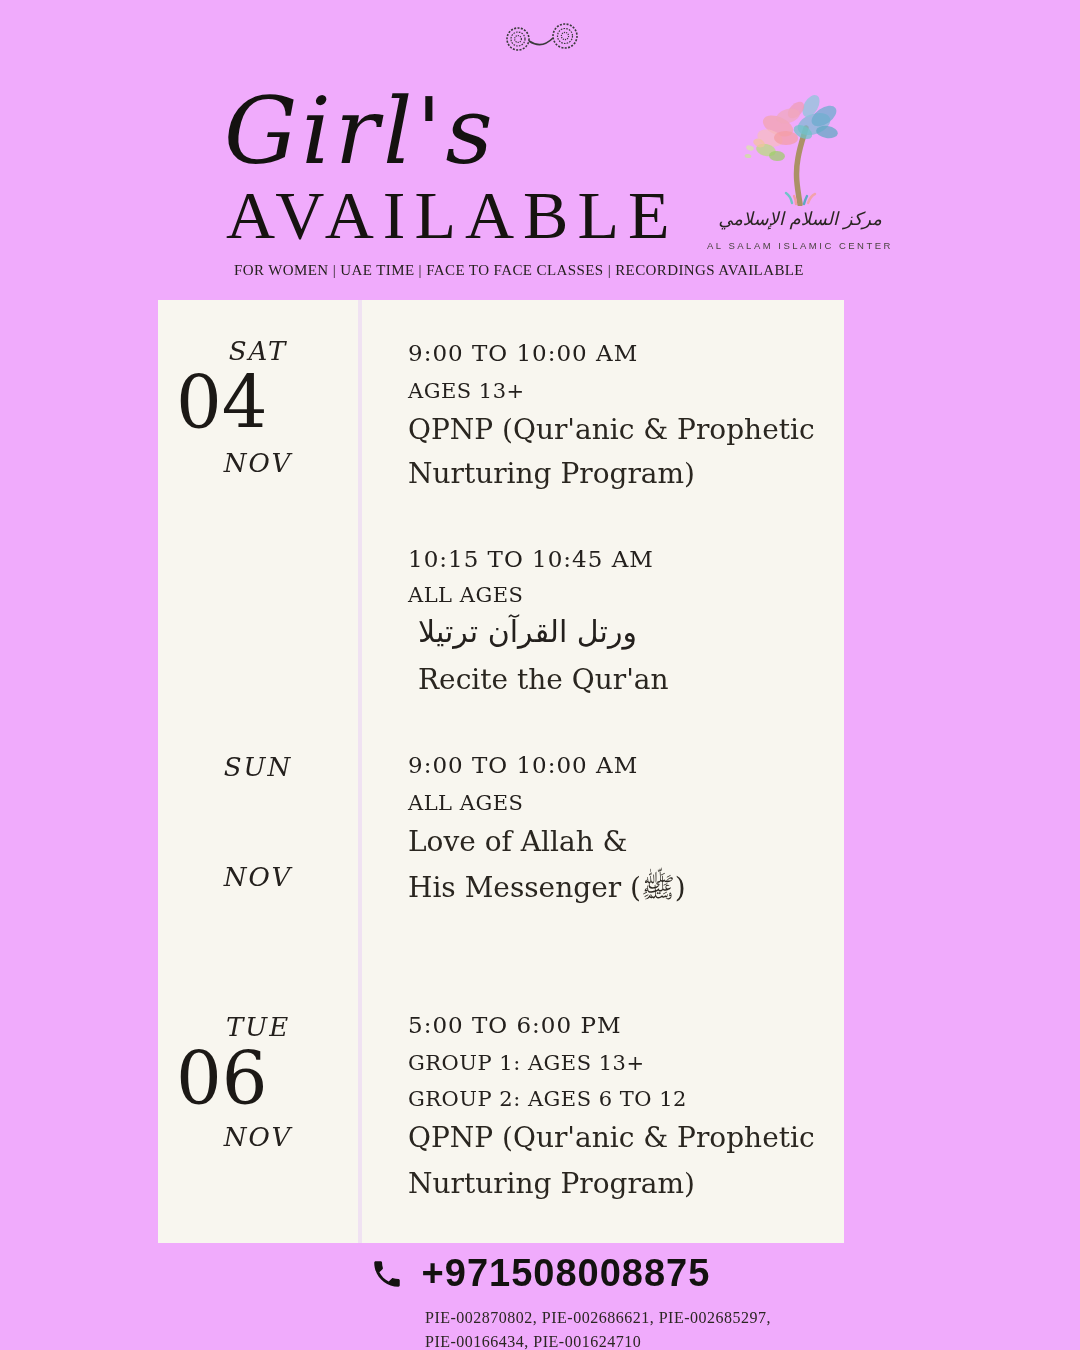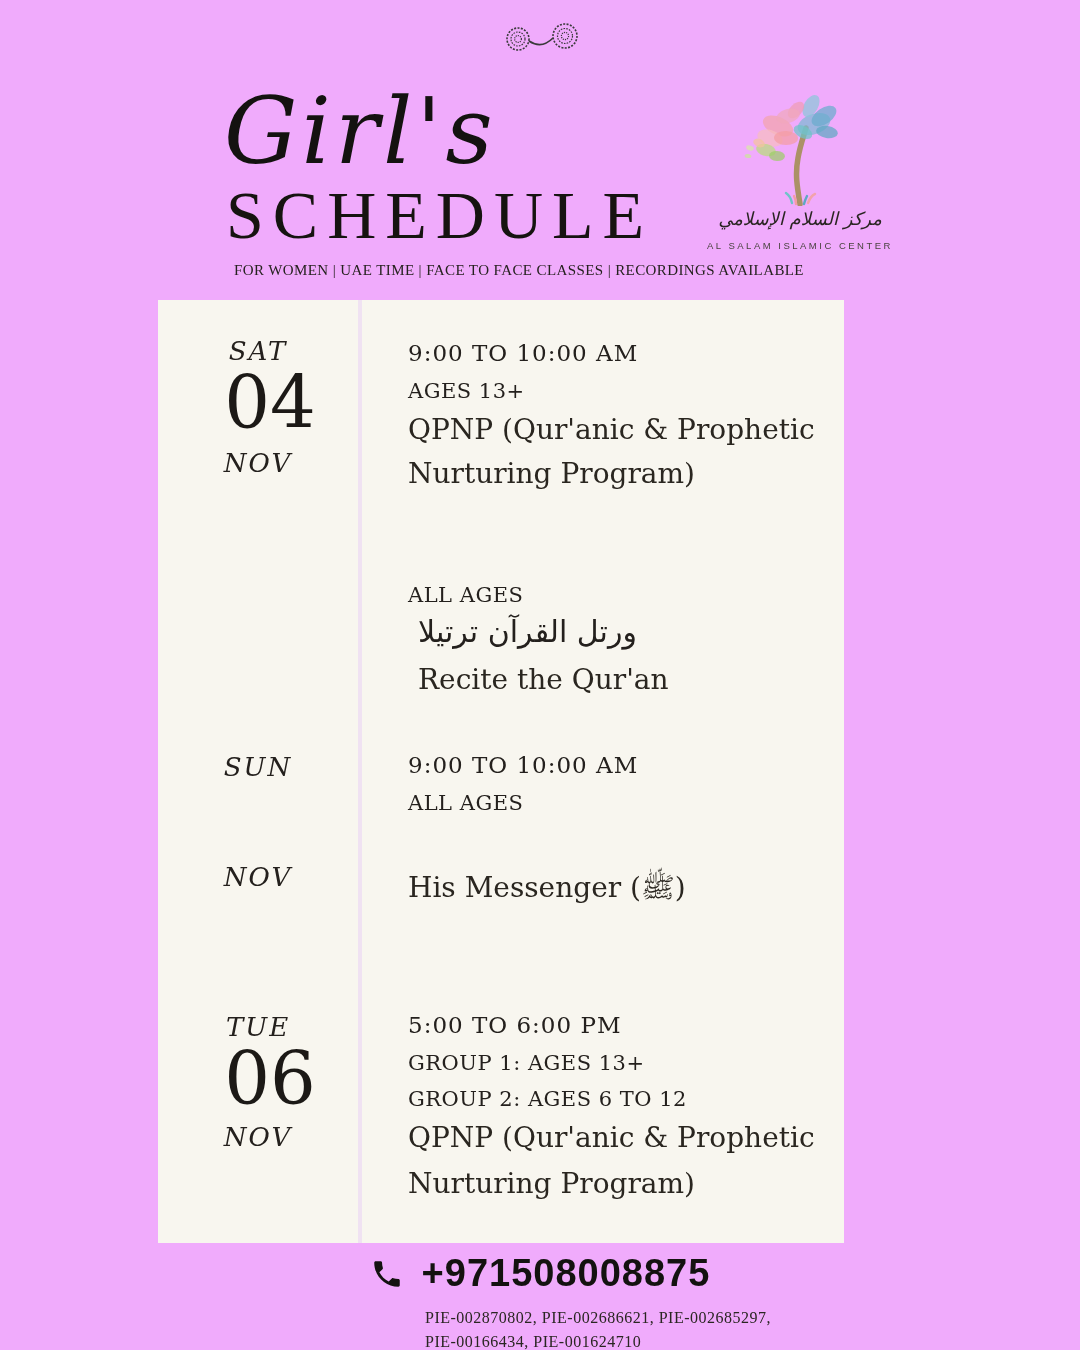--- a/index.html
+++ b/index.html
@@ -21,21 +21,21 @@
            font-family:"DejaVu Sans",sans-serif;font-size:18px;color:#2a2522;direction:rtl;font-style:italic;}
   .logo-en{position:absolute;left:700px;top:240px;width:200px;text-align:center;
            font-family:"Liberation Sans",sans-serif;font-size:9.5px;letter-spacing:2.5px;color:#4a4440;}
 
   
   .card{position:absolute;left:158px;top:300px;width:686px;height:943px;background:#F8F6EF;}
   .card-divider{position:absolute;left:200px;top:0;width:4px;height:100%;background:#F0E2F2;}
 
   .d-wk,.d-mo{position:absolute;left:0;width:200px;text-align:center;font-size:26px;
               letter-spacing:2px;line-height:30px;color:#24201d;font-style:italic;}
-  .d-num{position:absolute;left:12px;width:200px;text-align:center;font-size:72px;
+  .d-num{position:absolute;left:18px;width:200px;text-align:left;font-size:72px;
          line-height:90px;color:#1c1916;}
 
   .line{position:absolute;left:250px;white-space:nowrap;color:#24201d;}
   .t-time{font-size:23px;letter-spacing:1px;line-height:30px;}
   .t-aud{font-size:21px;letter-spacing:.5px;line-height:30px;}
   .t-title{font-size:28px;line-height:44px;color:#2a2620;}
   .t-arabic{font-family:"DejaVu Sans",sans-serif;font-size:30px;line-height:48px;direction:rtl;left:260px;}
   .indent{left:260px;}
 
   
@@ -59,21 +59,21 @@
         <circle cx="46" cy="25" r="3.4" stroke-width="1.2" stroke-dasharray="1.2 1"></circle>
         <circle cx="93" cy="22" r="12" stroke-width="1.6" stroke-dasharray="2 1.4"></circle>
         <circle cx="93" cy="22" r="7.5" stroke-width="1.2" stroke-dasharray="1.6 1.2"></circle>
         <circle cx="93" cy="22" r="3.6" stroke-width="1.2" stroke-dasharray="1.2 1"></circle>
         <path d="M57 27 C66 33 74 31 81 24" stroke-width="1.6"></path>
       </g>
     </svg>
   </div>
 
   <div class="title-script">Girl's</div>
-  <div class="title-main">SCHEDULE</div>
+  <div class="title-main">AVAILABLE</div>
   <div class="subtitle">FOR WOMEN | UAE TIME | FACE TO FACE CLASSES | RECORDINGS AVAILABLE</div>
 
   <div class="logo-tree">
     <svg width="120" height="118" viewBox="0 0 120 118">
       <g>
         <path d="M60 116 C57 98 55 86 58 70 C60 58 63 50 66 40" stroke="#AB9166" stroke-width="5.5" fill="none" stroke-linecap="round"></path>
         <g fill-opacity="0.72">
           <ellipse cx="74" cy="36" rx="17" ry="10" fill="#7DB8D4" transform="rotate(-20 74 36)"></ellipse>
           <ellipse cx="84" cy="28" rx="14" ry="8" fill="#6AACCD" transform="rotate(-35 84 28)"></ellipse>
           <ellipse cx="71" cy="18" rx="12" ry="7" fill="#8CC6DA" transform="rotate(-60 71 18)"></ellipse>
@@ -107,29 +107,31 @@
 
     <div class="d-wk" style="top:36px">SAT</div>
     <div class="d-num" style="top:58px">04</div>
     <div class="d-mo" style="top:148px">NOV</div>
 
     <div class="line t-time" style="top:38px">9:00 TO 10:00 AM</div>
     <div class="line t-aud" style="top:76px">AGES 13+</div>
     <div class="line t-title" style="top:108px">QPNP (Qur'anic &amp; Prophetic</div>
     <div class="line t-title" style="top:152px">Nurturing Program)</div>
 
+    <div class="line t-time" style="top:244px">10:15 TO 10:45 AM</div>
     <div class="line t-aud" style="top:280px">ALL AGES</div>
     <div class="line t-arabic" style="top:308px" dir="rtl">ورتل القرآن ترتيلا</div>
     <div class="line t-title indent" style="top:358px">Recite the Qur'an</div>
 
     <div class="d-wk" style="top:452px">SUN</div>
     <div class="d-mo" style="top:562px">NOV</div>
 
     <div class="line t-time" style="top:450px">9:00 TO 10:00 AM</div>
     <div class="line t-aud" style="top:488px">ALL AGES</div>
+    <div class="line t-title" style="top:520px">Love of Allah &amp;</div>
     <div class="line t-title" style="top:566px">His Messenger (ﷺ)</div>
 
     <div class="d-wk" style="top:712px">TUE</div>
     <div class="d-num" style="top:734px">06</div>
     <div class="d-mo" style="top:822px">NOV</div>
 
     <div class="line t-time" style="top:710px">5:00 TO 6:00 PM</div>
     <div class="line t-aud" style="top:748px">GROUP 1: AGES 13+</div>
     <div class="line t-aud" style="top:784px">GROUP 2: AGES 6 TO 12</div>
     <div class="line t-title" style="top:816px">QPNP (Qur'anic &amp; Prophetic</div>

